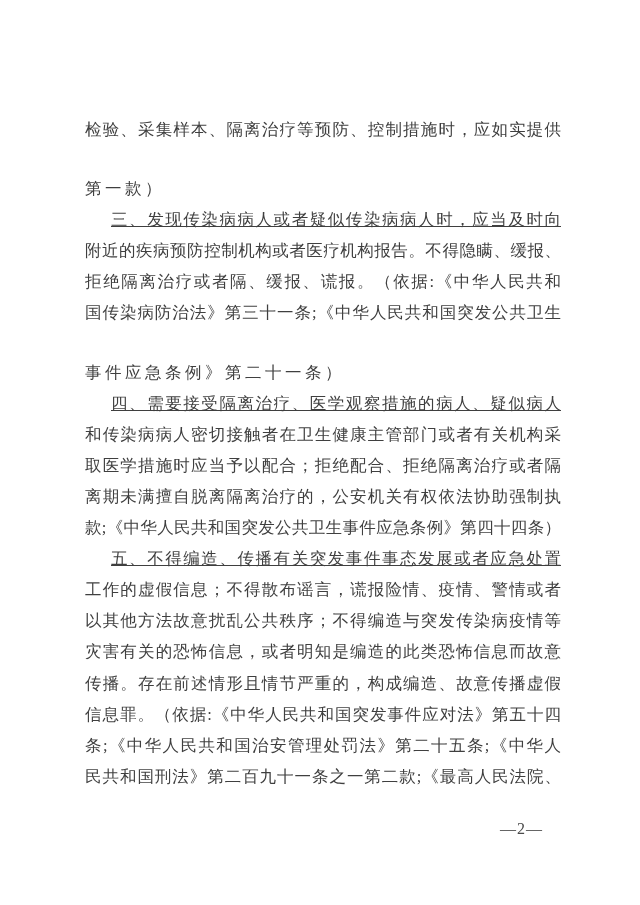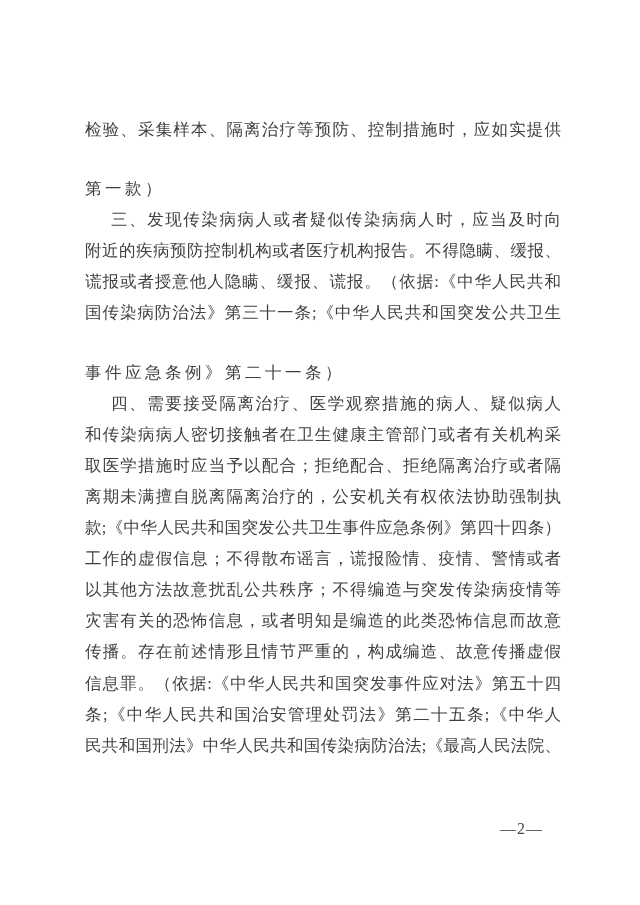--- a/index.html
+++ b/index.html
@@ -41,20 +41,21 @@
   }
   
   .line.end {
     text-align-last: left;
     letter-spacing: 3.5px;
     margin-top: 28px;
   }
   
   .line.indent {
     text-indent: 26px;
+    text-decoration: underline;
   }
   .pageno {
     position: absolute;
     left: 498px;
     top: 818px;
     font-size: 16px;
     line-height: 22px;
     letter-spacing: 1px;
     color: #4a4a4a;
   }
@@ -62,32 +63,33 @@
 </head>
 <body>
 
 <div class="page">
 
   <div class="textblock">
     <div class="line">检验、采集样本、隔离治疗等预防、控制措施时，应如实提供</div>
     <div class="line end">第一款）</div>
     <div class="line indent">三、发现传染病病人或者疑似传染病病人时，应当及时向</div>
     <div class="line">附近的疾病预防控制机构或者医疗机构报告。不得隐瞒、缓报、</div>
-    <div class="line">谎报或者授意他人隐瞒、缓报、谎报。（依据:《中华人民共和</div>
+    <div class="line">拒绝隔离治疗或者隔、缓报、谎报。（依据:《中华人民共和</div>
     <div class="line">国传染病防治法》第三十一条;《中华人民共和国突发公共卫生</div>
     <div class="line end">事件应急条例》第二十一条）</div>
     <div class="line indent">四、需要接受隔离治疗、医学观察措施的病人、疑似病人</div>
     <div class="line">和传染病病人密切接触者在卫生健康主管部门或者有关机构采</div>
     <div class="line">取医学措施时应当予以配合；拒绝配合、拒绝隔离治疗或者隔</div>
     <div class="line">离期未满擅自脱离隔离治疗的，公安机关有权依法协助强制执</div>
     <div class="line">款;《中华人民共和国突发公共卫生事件应急条例》第四十四条）</div>
+    <div class="line indent">五、不得编造、传播有关突发事件事态发展或者应急处置</div>
     <div class="line">工作的虚假信息；不得散布谣言，谎报险情、疫情、警情或者</div>
     <div class="line">以其他方法故意扰乱公共秩序；不得编造与突发传染病疫情等</div>
     <div class="line">灾害有关的恐怖信息，或者明知是编造的此类恐怖信息而故意</div>
     <div class="line">传播。存在前述情形且情节严重的，构成编造、故意传播虚假</div>
     <div class="line">信息罪。（依据:《中华人民共和国突发事件应对法》第五十四</div>
     <div class="line">条;《中华人民共和国治安管理处罚法》第二十五条;《中华人</div>
-    <div class="line">民共和国刑法》中华人民共和国传染病防治法;《最高人民法院、</div>
+    <div class="line">民共和国刑法》第二百九十一条之一第二款;《最高人民法院、</div>
   </div>
 
   <div class="pageno">—2—</div>
 
 </div>
 
 </body></html>

